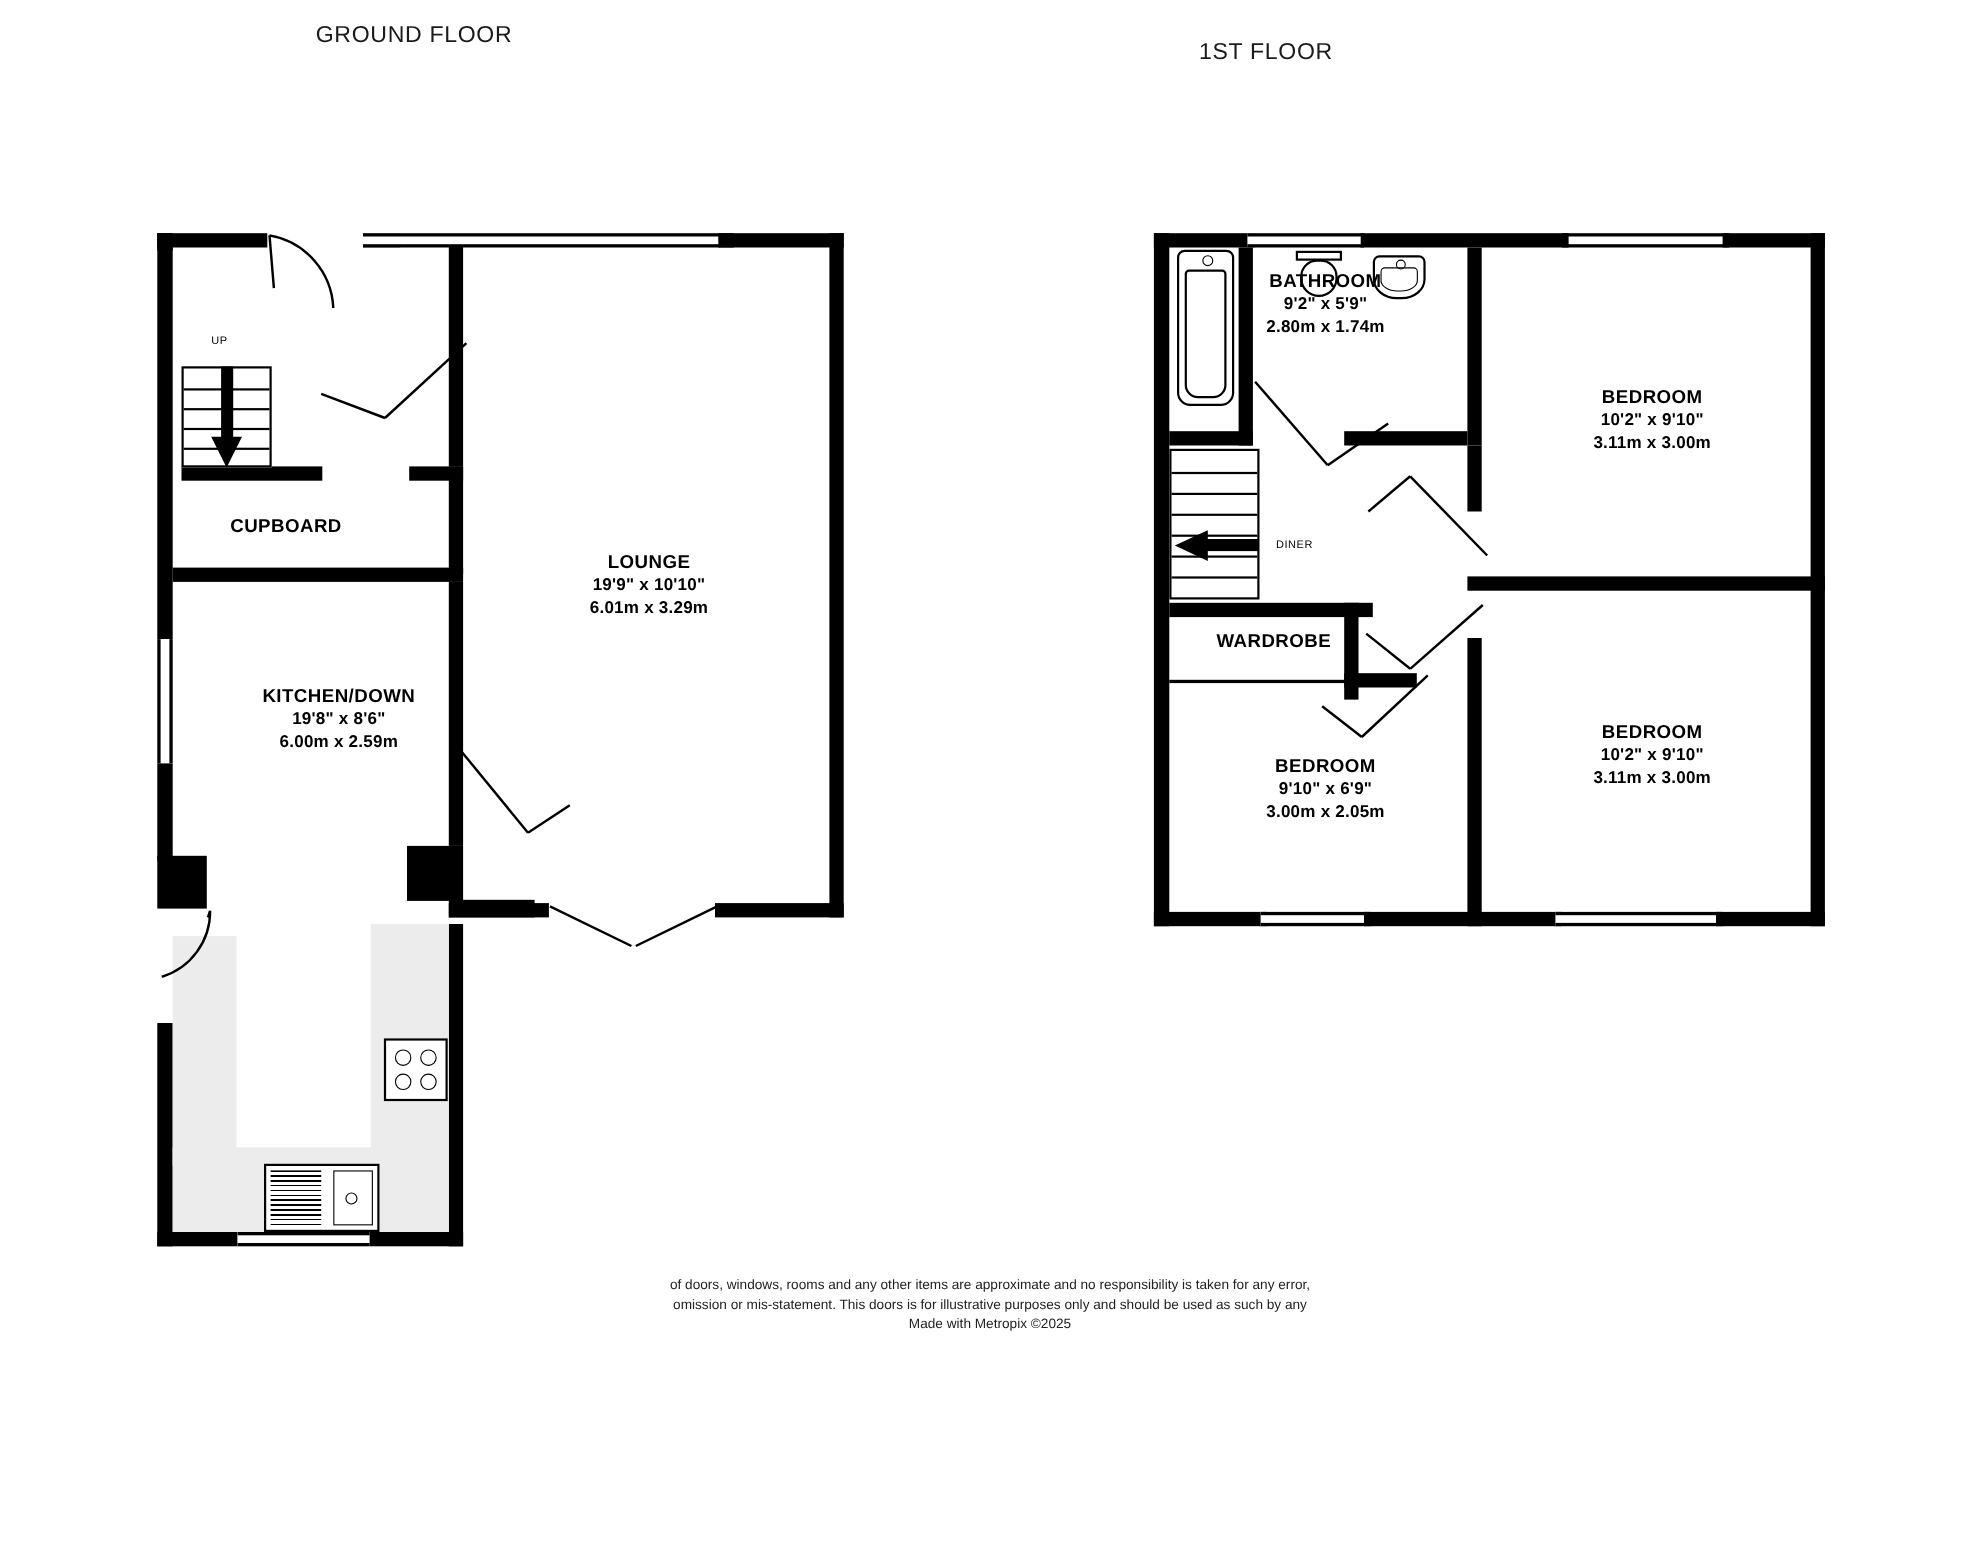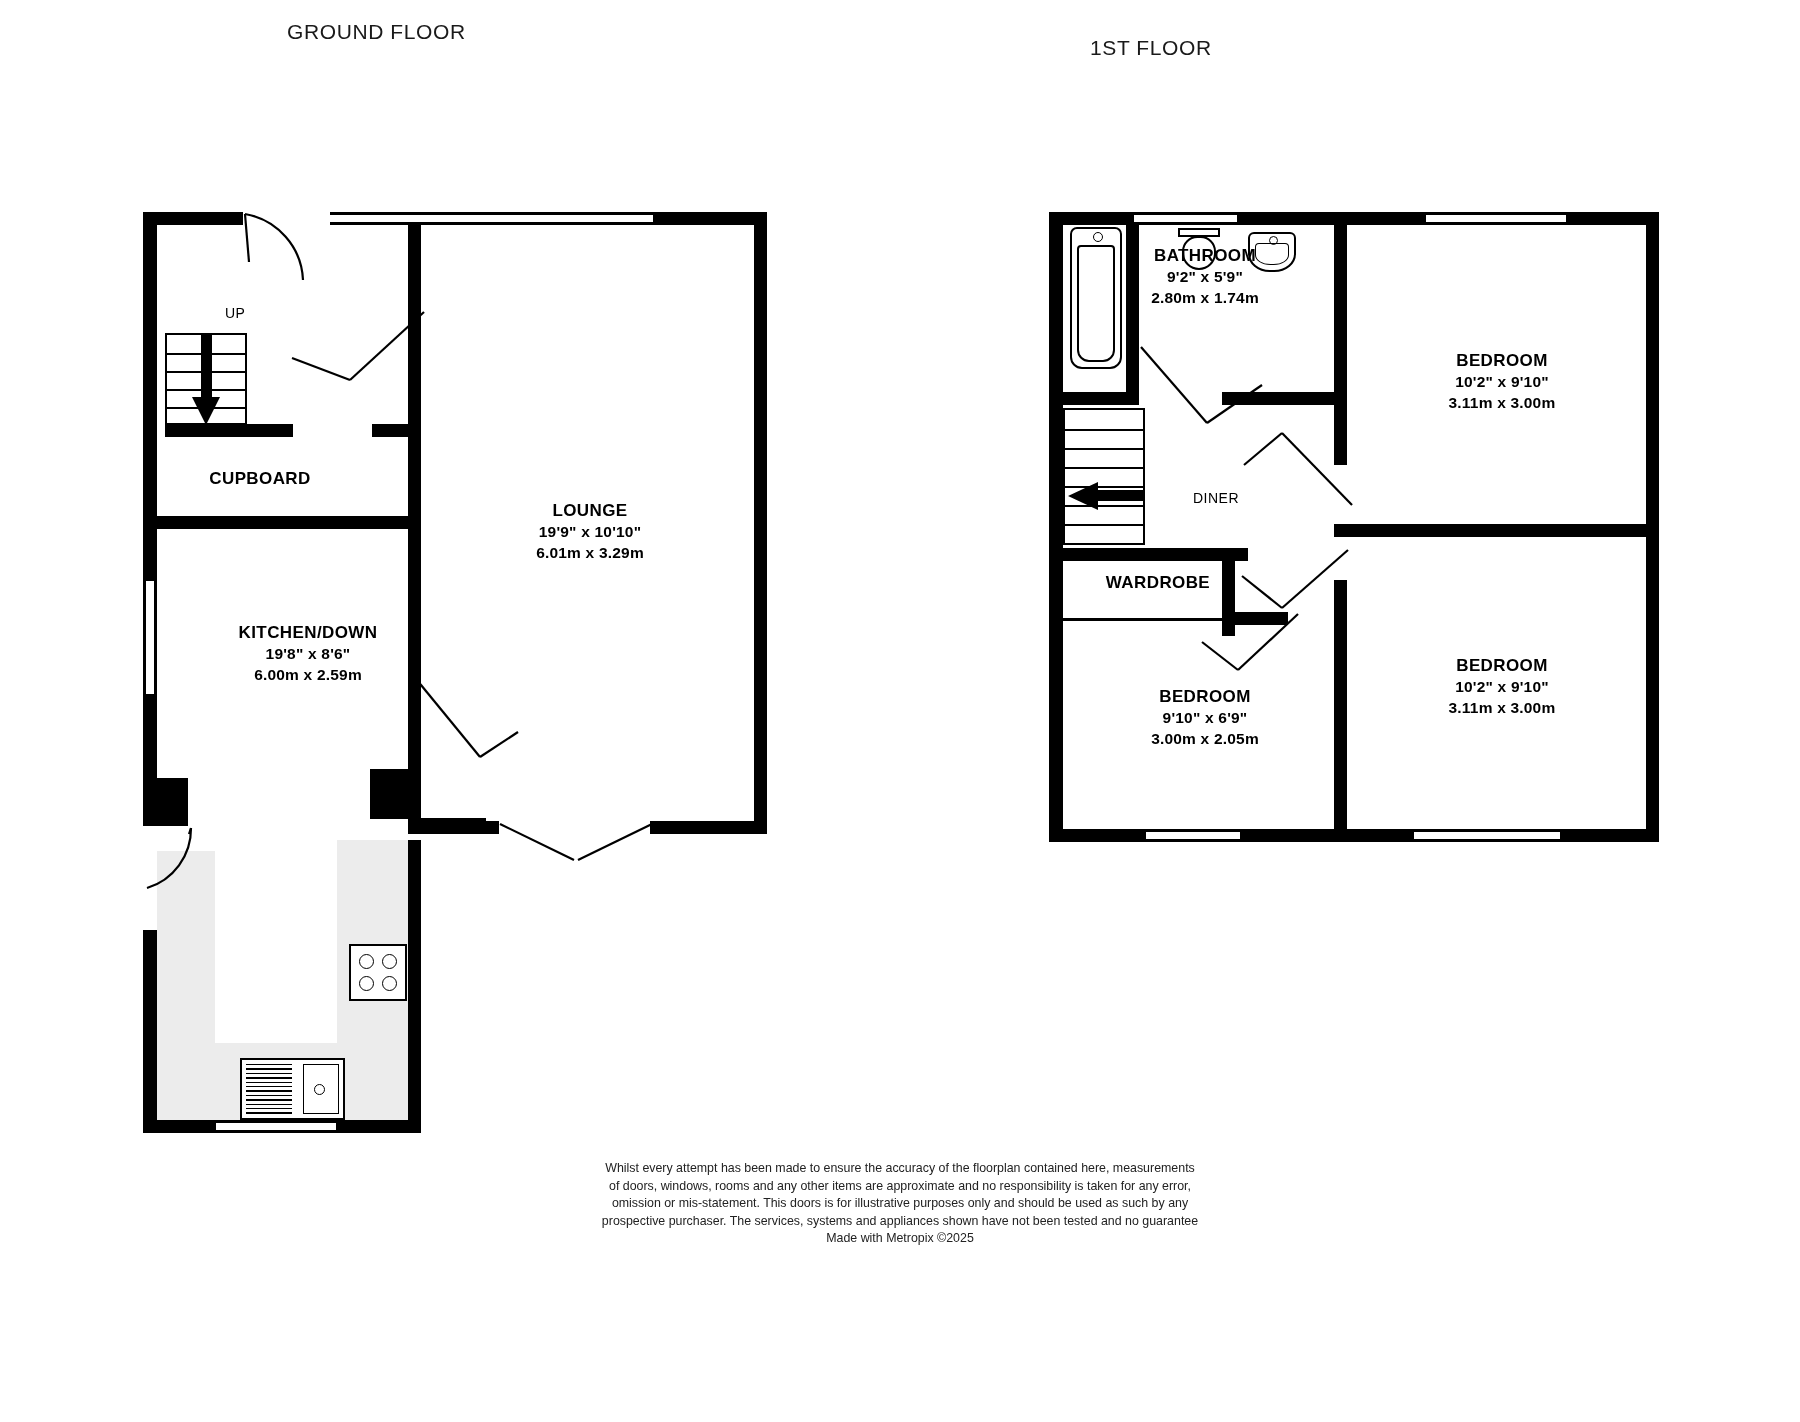--- a/index.html
+++ b/index.html
@@ -12,21 +12,21 @@
 
   
   .wall{position:absolute;background:#000;}
   .win{position:absolute;background:#fff;border-top:3px solid #000;border-bottom:3px solid #000;box-sizing:border-box;}
   .winv{position:absolute;background:#fff;border-left:3px solid #000;border-right:3px solid #000;box-sizing:border-box;}
 
   
   .room{position:absolute;text-align:center;line-height:1.32;white-space:nowrap;}
   .room .name{font-size:17px;font-weight:bold;letter-spacing:.4px;}
   .room .dim{font-size:15.5px;font-weight:bold;letter-spacing:.2px;}
-  .small-label{position:absolute;font-size:14px;letter-spacing:.5px;margin-left:33px;}
+  .small-label{position:absolute;font-size:10px;letter-spacing:.5px;}
 
   
   .door{position:absolute;}
   .door svg{display:block;overflow:visible;}
   .door path{fill:none;stroke:#000;stroke-width:2.2;}
 
   
   .stairs{position:absolute;box-sizing:border-box;border:2.5px solid #000;background:#fff;}
   .stairs .tread{position:absolute;left:0;right:0;height:0;border-top:2.2px solid #000;}
 
@@ -281,20 +281,18 @@
       <div class="name">BEDROOM</div>
       <div class="dim">9'10"  x 6'9"</div>
       <div class="dim">3.00m  x 2.05m</div>
     </div>
     <div class="room" style="left:1060px;top:572px;width:196px;">
       <div class="name">WARDROBE</div>
     </div>
   </div>
 
   <div class="disclaimer">
-    <div>Whilst every attempt has been made to ensure the accuracy of the floorplan contained here, measurements</div>
     <div>of doors, windows, rooms and any other items are approximate and no responsibility is taken for any error,</div>
     <div>omission or mis-statement. This doors is for illustrative purposes only and should be used as such by any</div>
-    <div>prospective purchaser. The services, systems and appliances shown have not been tested and no guarantee</div>
     <div>Made with Metropix ©2025</div>
   </div>
 
 </div>
 
 </body></html>

